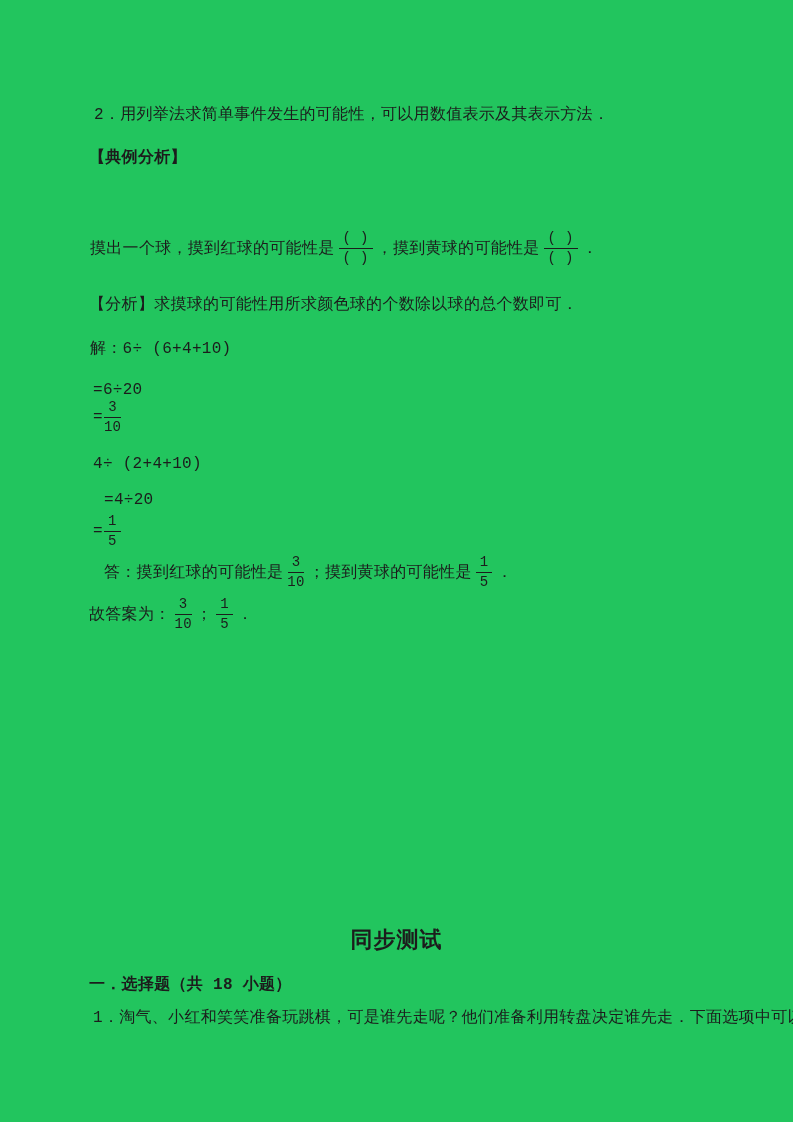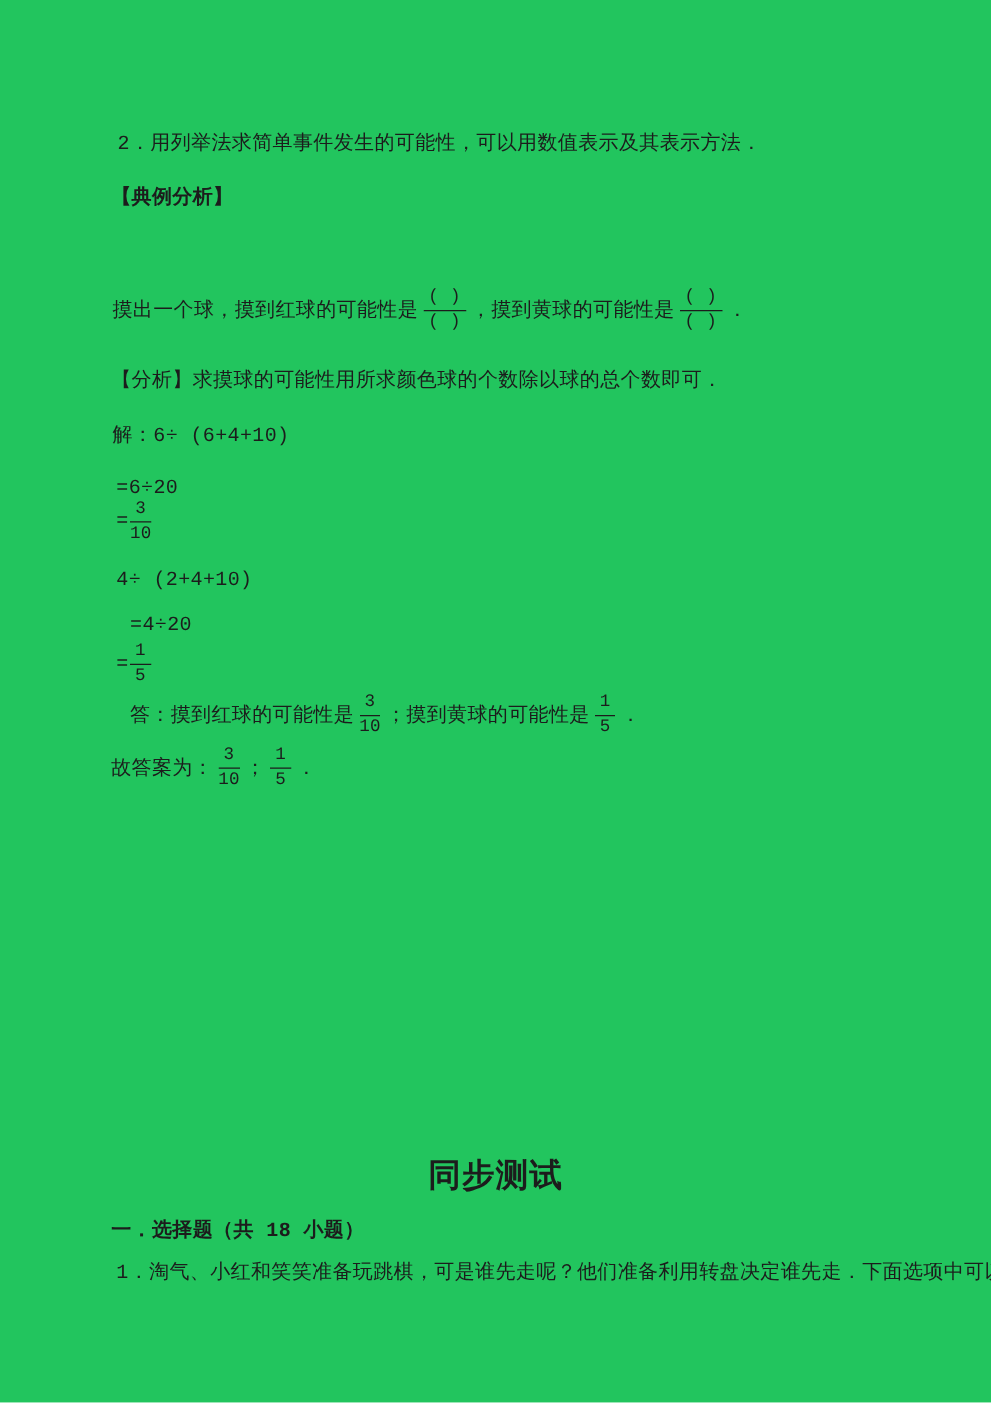--- a/index.html
+++ b/index.html
@@ -41,21 +41,21 @@
   .frac .num {
     border-bottom: 1.3px solid #1c1c1c;
     padding: 0 4px 1px 4px;
   }
   .frac .den { padding-top: 1px; }
   .doc-title {
     position: absolute;
     left: 0;
     width: 100%;
     text-align: center;
-    font-size: 26px;
+    font-size: 22px;
     line-height: 28px;
     font-weight: bold;
     letter-spacing: 1px;
   }
 </style>
 </head>
 <body>
 
 <div class="page">
 

